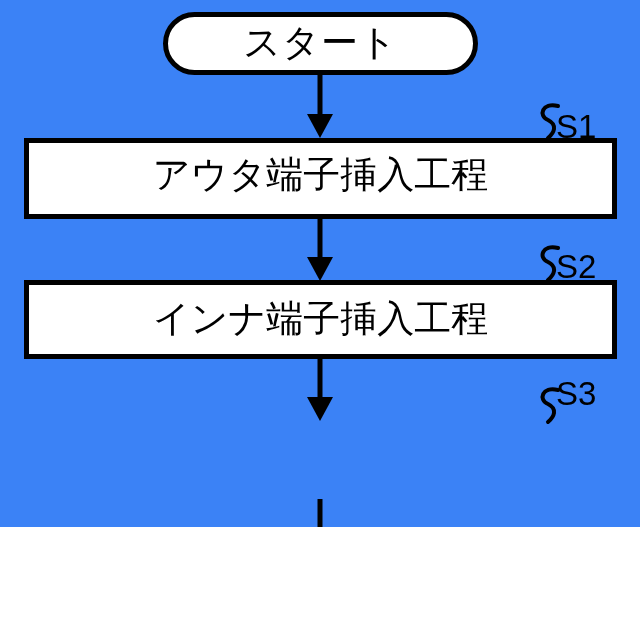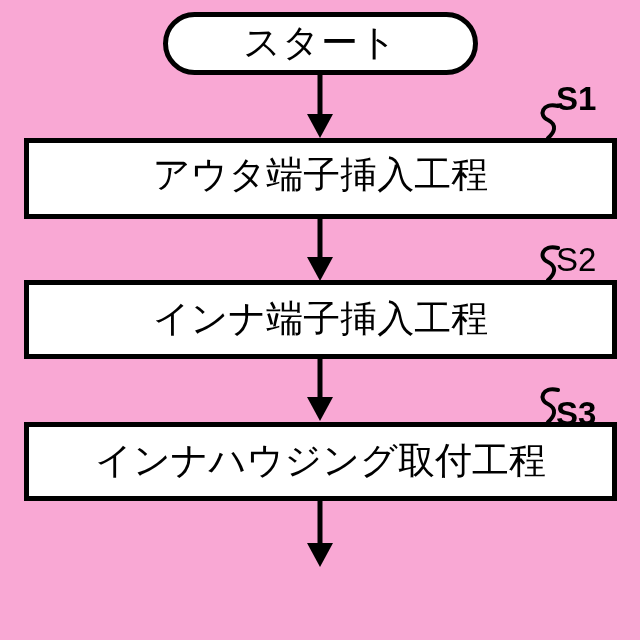--- a/index.html
+++ b/index.html
@@ -3,22 +3,22 @@
 <meta charset="utf-8">
 <style>
   html, body {
     margin: 0;
     padding: 0;
     background: #ffffff;
   }
   #canvas {
     position: relative;
     width: 640px;
-    height: 640px;
-    background: #f9a8d4;
+    height: 527px;
+    background: #3b82f6;
     overflow: hidden;
     font-family: "Liberation Sans", "DejaVu Sans", sans-serif;
   }
 
   
   .terminal {
     position: absolute;
     box-sizing: border-box;
     border: 5px solid #000000;
     border-radius: 999px;
@@ -87,47 +87,44 @@
     <rect x="17.5" y="0" width="5" height="44" fill="#000000"></rect>
     <polygon points="7,40 33,40 20,64" fill="#000000"></polygon>
   </svg>
 
   <div class="process" style="left:24px; top:138px; width:593px; height:81px;font-family:Liberation Mono, monospace;">
     <span class="node-text">アウタ端子挿入工程</span>
   </div>
   <svg class="leader" style="left:534px; top:100px; width:32px; height:42px;" viewBox="0 0 32 42">
     <path d="M 24 6 C 8 2, 4 16, 14 20 C 24 25, 20 33, 14 38" fill="none" stroke="#000000" stroke-width="4" stroke-linecap="round"></path>
   </svg>
-  <div class="step-label" style="left:556px; top:82px;font-weight:bold;">S1</div>
+  <div class="step-label" style="left:556px; top:110px;">S1</div>
 
   <svg class="connector" style="left:300px; top:217px; width:40px; height:66px;" viewBox="0 0 40 66">
     <rect x="17.5" y="0" width="5" height="44" fill="#000000"></rect>
     <polygon points="7,40 33,40 20,64" fill="#000000"></polygon>
   </svg>
 
   <div class="process" style="left:24px; top:280px; width:593px; height:79px;">
     <span class="node-text">インナ端子挿入工程</span>
   </div>
   <svg class="leader" style="left:534px; top:242px; width:32px; height:42px;" viewBox="0 0 32 42">
     <path d="M 24 6 C 8 2, 4 16, 14 20 C 24 25, 20 33, 14 38" fill="none" stroke="#000000" stroke-width="4" stroke-linecap="round"></path>
   </svg>
-  <div class="step-label" style="left:556px; top:243px;">S2</div>
+  <div class="step-label" style="left:556px; top:250px;">S2</div>
 
   <svg class="connector" style="left:300px; top:357px; width:40px; height:66px;" viewBox="0 0 40 66">
     <rect x="17.5" y="0" width="5" height="44" fill="#000000"></rect>
     <polygon points="7,40 33,40 20,64" fill="#000000"></polygon>
   </svg>
 
-  <div class="process" style="left:24px; top:422px; width:593px; height:79px;">
-    <span class="node-text">インナハウジング取付工程</span>
-  </div>
   <svg class="leader" style="left:534px; top:384px; width:32px; height:42px;" viewBox="0 0 32 42">
     <path d="M 24 6 C 8 2, 4 16, 14 20 C 24 25, 20 33, 14 38" fill="none" stroke="#000000" stroke-width="4" stroke-linecap="round"></path>
   </svg>
-  <div class="step-label" style="left:556px; top:397px;font-weight:bold;">S3</div>
+  <div class="step-label" style="left:556px; top:377px;">S3</div>
 
   <svg class="connector" style="left:300px; top:499px; width:40px; height:70px;" viewBox="0 0 40 70">
     <rect x="17.5" y="0" width="5" height="48" fill="#000000"></rect>
     <polygon points="7,44 33,44 20,68" fill="#000000"></polygon>
   </svg>
 
 
 </div>
 
 </body></html>

